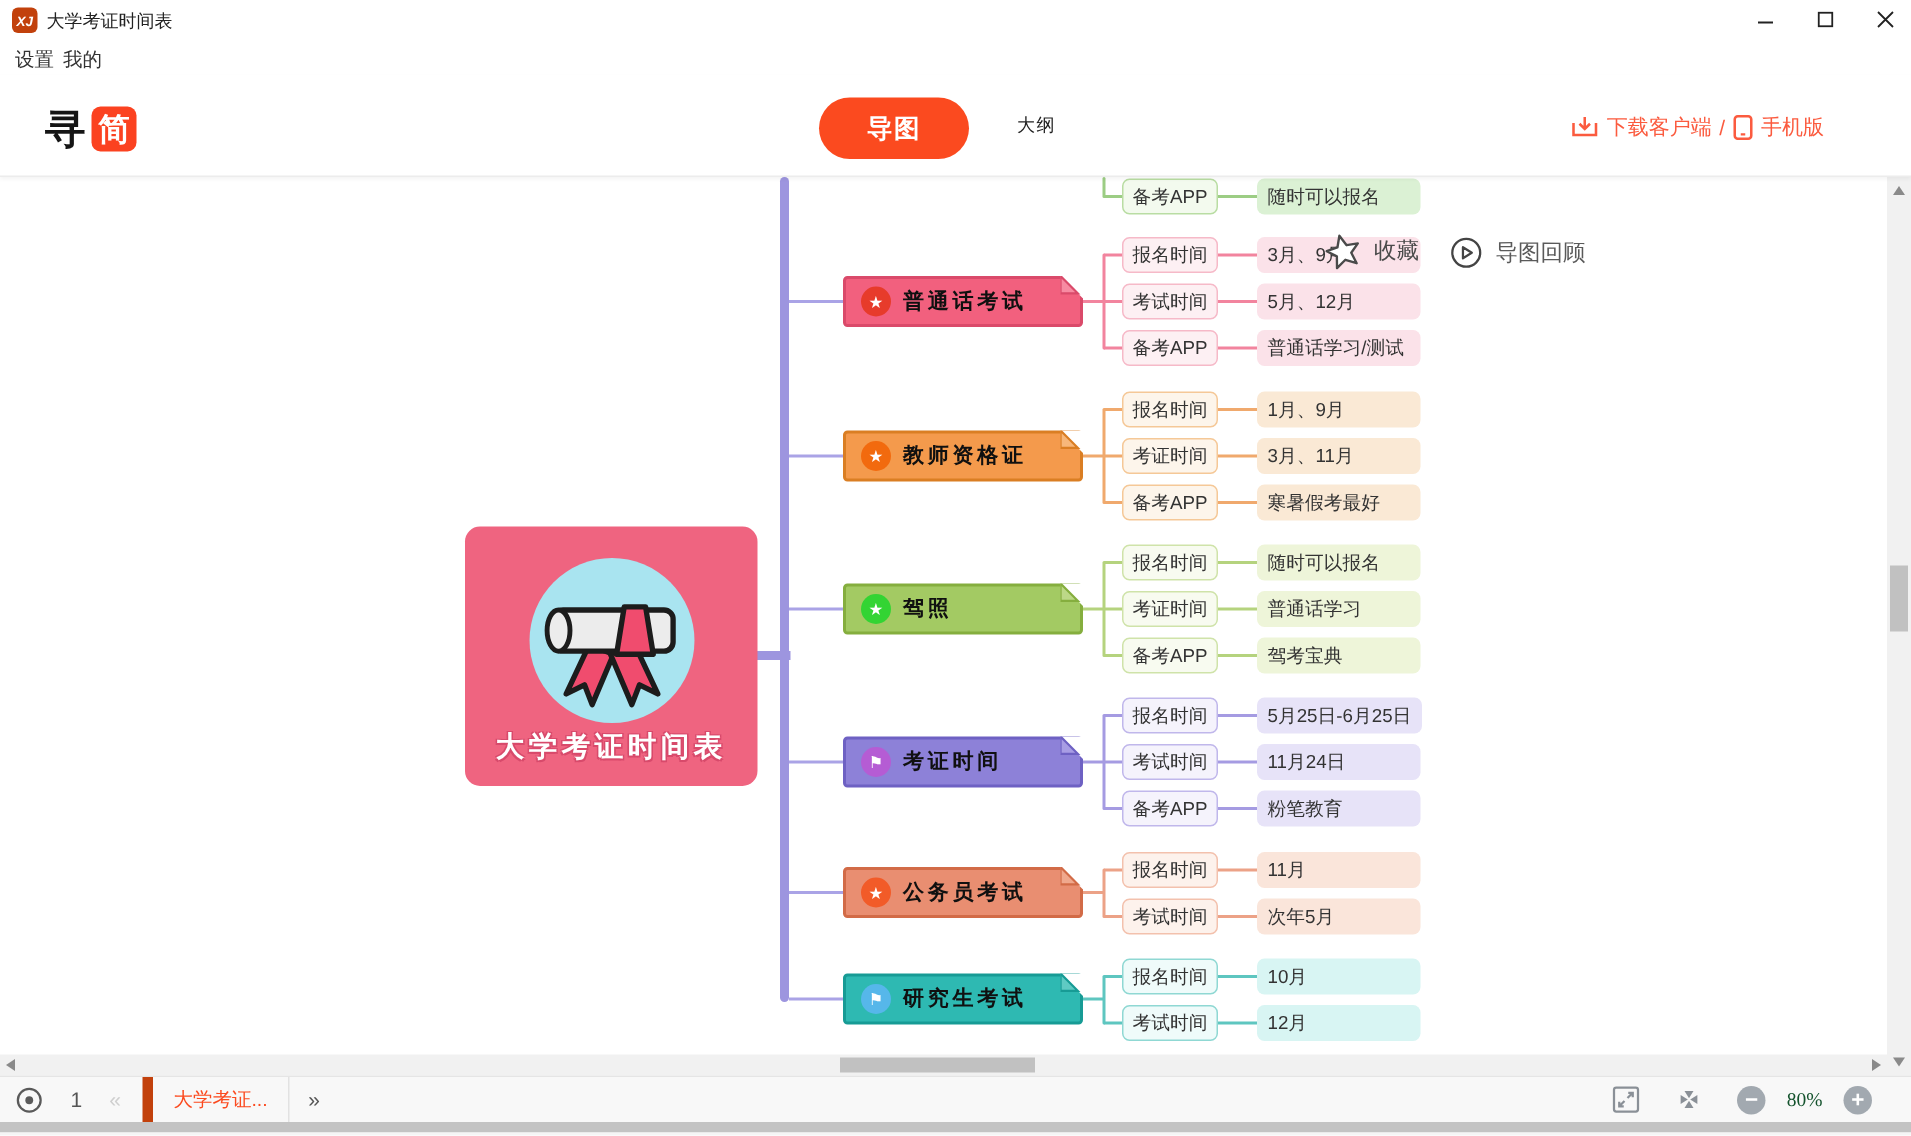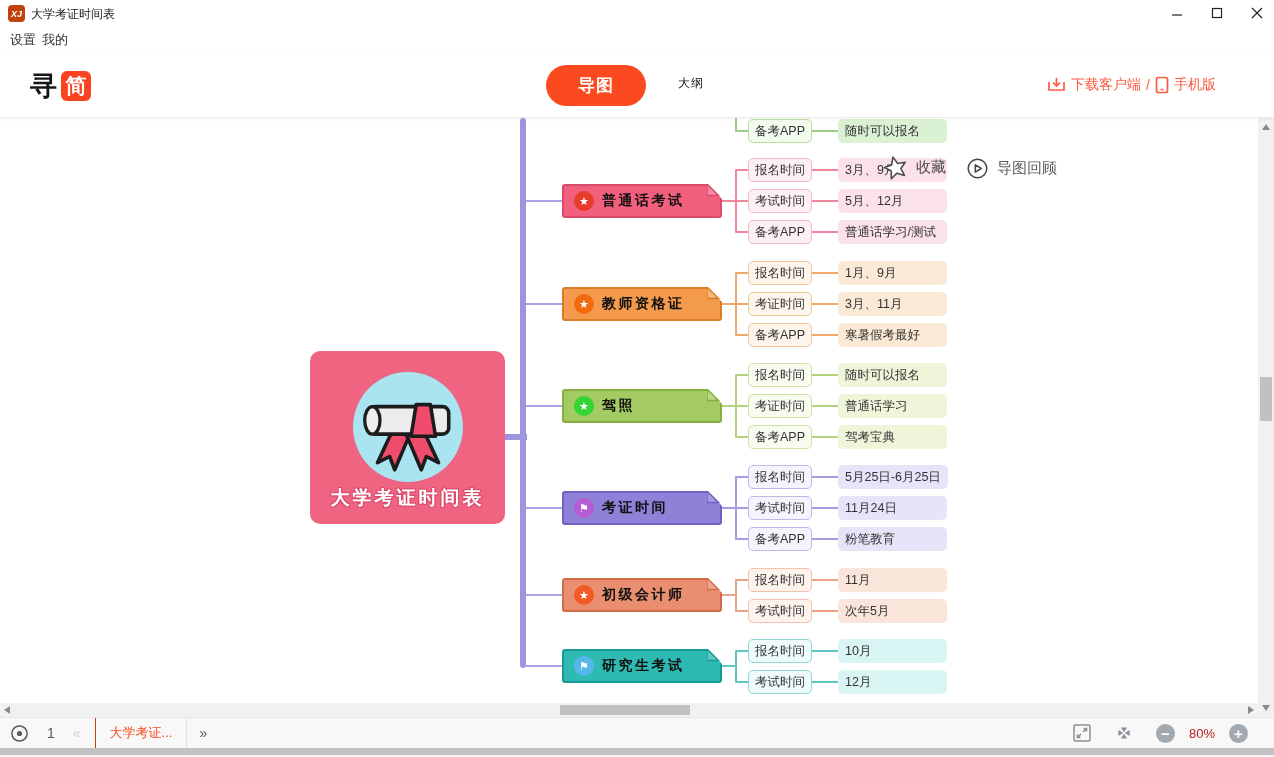--- a/index.html
+++ b/index.html
@@ -85,26 +85,26 @@
   .tri-left  { left:4px; top:3px;    border-top:4px solid transparent; border-bottom:4px solid transparent; border-right:6px solid #8a8a8a; }
   .tri-right { right:4px; top:3px;   border-top:4px solid transparent; border-bottom:4px solid transparent; border-left:6px solid #8a8a8a; }
 
   
   #statusbar { position:absolute; top:717px; left:0; width:1274px; height:31px; background:#f8f8f8;
     border-top:1px solid #e5e5e5; display:flex; align-items:center; }
   #sb-eye { margin-left:10px; }
   #sb-num { margin-left:18px; font-size:14px; color:#555; }
   #sb-prev { margin-left:18px; font-size:14px; color:#cfcfcf; }
   #sheet-tab { margin-left:14px; height:31px; padding:0 14px; display:flex; align-items:center;
-    border-left:1px solid #c2410c; border-right:1px solid #e2e2e2; color:#fb4a1f; font-size:13px; }
+    border-left:7px solid #c2410c; border-right:1px solid #e2e2e2; color:#fb4a1f; font-size:13px; }
   #sb-next { margin-left:12px; font-size:14px; color:#555; }
   #sb-right { position:absolute; right:26px; display:flex; align-items:center; gap:22px; }
   .zoom-circle { width:19px; height:19px; border-radius:50%; background:#a2a9b0; color:#fff;
     font-size:15px; font-weight:bold; display:flex; align-items:center; justify-content:center; line-height:1; }
-  #zoom-level { font-size:13px; color:#b91c1c; margin:16px -8px; }
+  #zoom-level { font-size:13px; color:#14532d; margin:16px -8px;font-family:Liberation Serif, serif; }
   #bottom-strip { position:absolute; top:748px; left:0; width:1274px; height:7px; background:#c3c3c3; }
   #bottom-edge  { position:absolute; top:755px; left:0; width:1274px; height:2px; background:#f5f5f5; }
 </style>
 </head>
 <body>
 
 <div id="titlebar">
   <div id="app-icon">XJ</div>
   <div id="win-title">大学考证时间表</div>
   <div class="winbtn" style="right:80px">
@@ -309,21 +309,21 @@
   <div class="branch" style="--fill: #e98e71; --border: #d26b47; --flap: #f0a88d; --line: #eca287; --lblb: #f3c1ad; --lblf: #fdf2ec; --valf: #fae5da; --iconbg: #f25b28;">
     <div class="trunk-stub" style="top:476px"></div>
     <div class="node-stub" style="top:476px"></div>
     <div class="bracket" style="top:461px;height:33px"></div>
     <div class="bnode" style="top:460px">
       <svg class="fold" width="15" height="15" viewBox="0 0 15 15">
           <path d="M0 0 H15 V15 Z" fill="#fff"></path>
           <path class="flap" d="M0 0 L11.5 11.5 L0 11.5 Z"></path>
         </svg>
       <span class="node-icon">★</span>
-      <span class="node-label">初级会计师</span>
+      <span class="node-label">公务员考试</span>
     </div>
     <div class="srow" style="top:450px">
       <span class="row-stub"></span>
       <span class="lbl">报名时间</span>
       <span class="mid"></span>
       <span class="val">11月</span>
     </div>
     <div class="srow" style="top:481px">
       <span class="row-stub"></span>
       <span class="lbl">考试时间</span>

